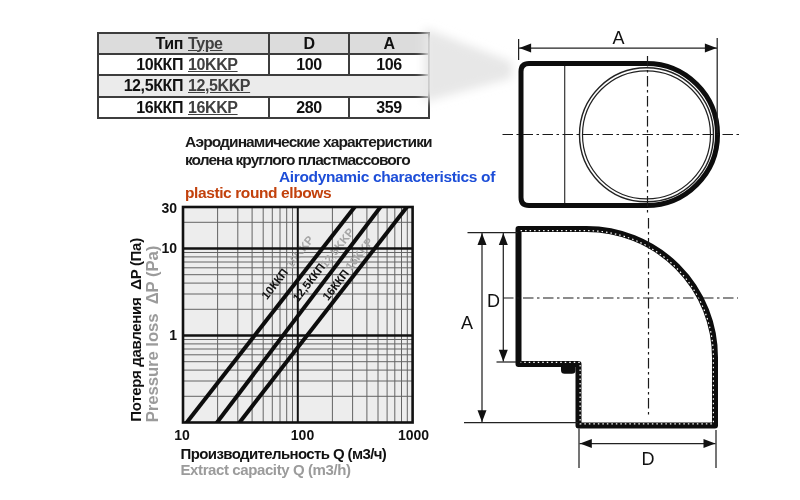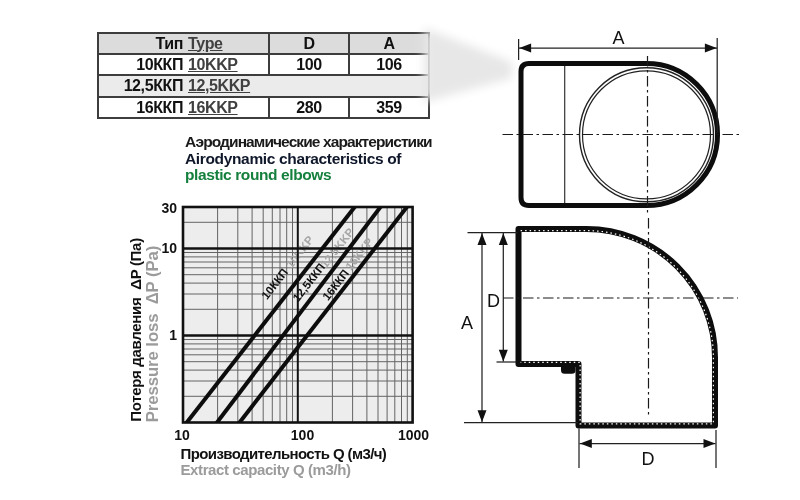--- a/index.html
+++ b/index.html
@@ -50,23 +50,24 @@
         <span>16ККП</span>
         <span class="gr2">16KKP</span>
       </div>
     <div class="c2">280</div>
       <div class="c3">359</div>
   </div>
 </div>
 
 <div class="abs" id="hdg">
   <div style="letter-spacing:-0.9px;">Аэродинамические характеристики</div>
-
-  <div style="color:#0f172a;letter-spacing:-0.35px;line-height:15.7px;">Airodynamic characteristics of</div>
-  <div style="color:#15803d;letter-spacing:-0.4px;line-height:15.7px;">plastic round elbows</div>
+  <div style="letter-spacing:-0.95px;">колена круглого пластмассового</div>
+
+  <div style="color:#1d4ed8;letter-spacing:-0.35px;line-height:15.7px;text-align:right;">Airodynamic characteristics of</div>
+  <div style="color:#c2410c;letter-spacing:-0.4px;line-height:15.7px;">plastic round elbows</div>
 </div>
 
 <svg class="abs" style="left:0;top:0;" width="800" height="500" viewBox="0 0 800 500" font-family="Liberation Sans, sans-serif">
 <defs>
   <filter id="soft" x="-40%" y="-40%" width="180%" height="180%">
         <feGaussianBlur stdDeviation="5"></feGaussianBlur>
       </filter>
   <clipPath id="plotclip">
         <rect x="183.0" y="207.0" width="229.6" height="215.5"></rect>
       </clipPath>

